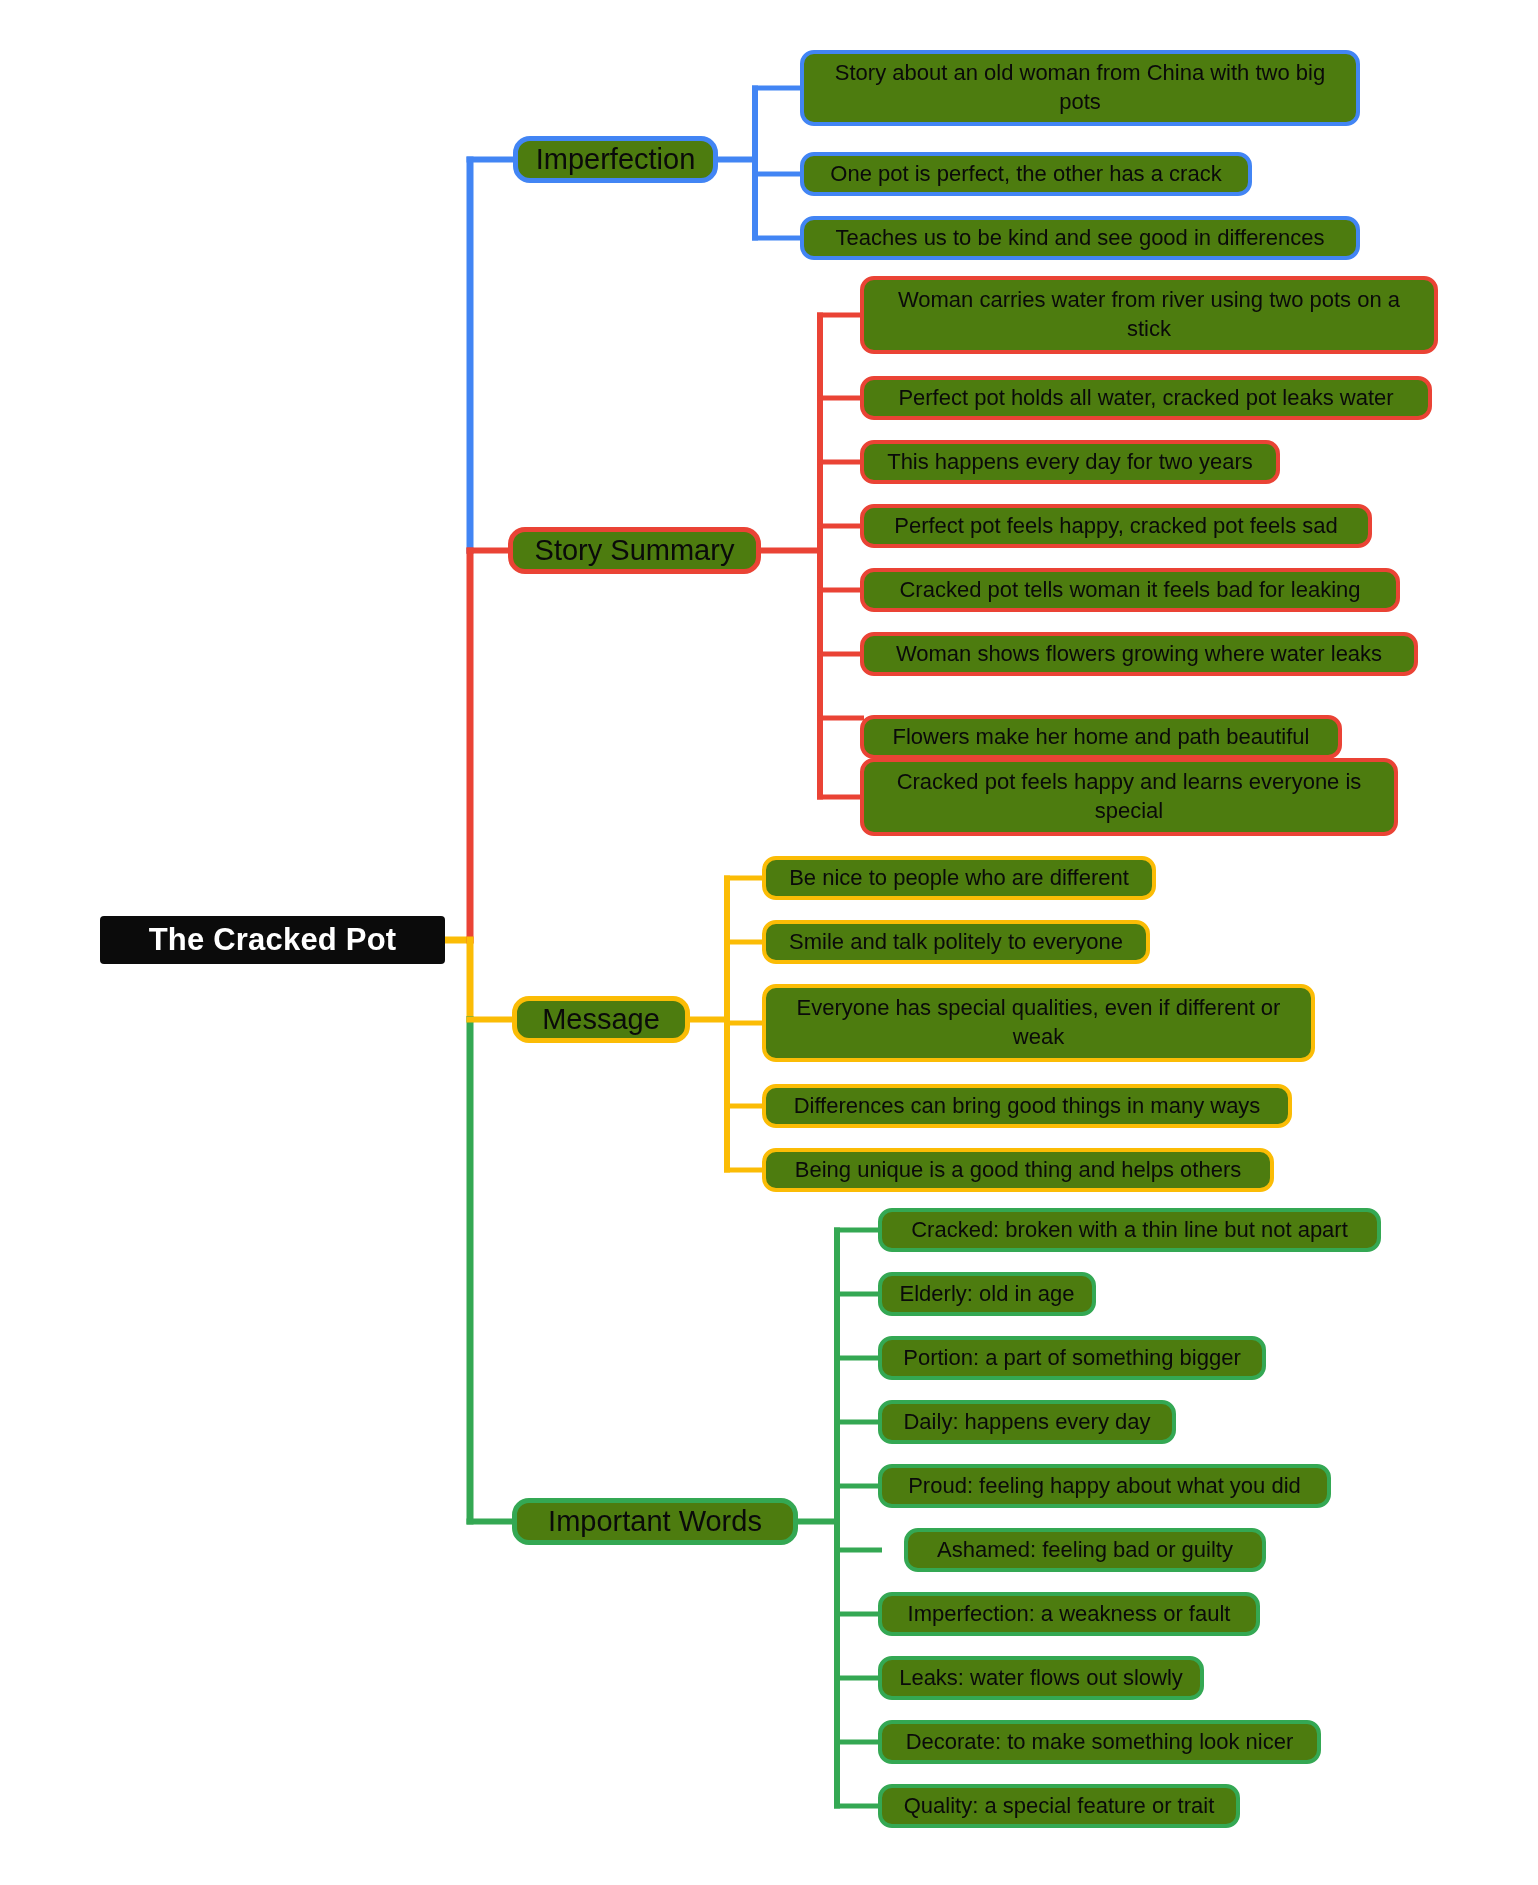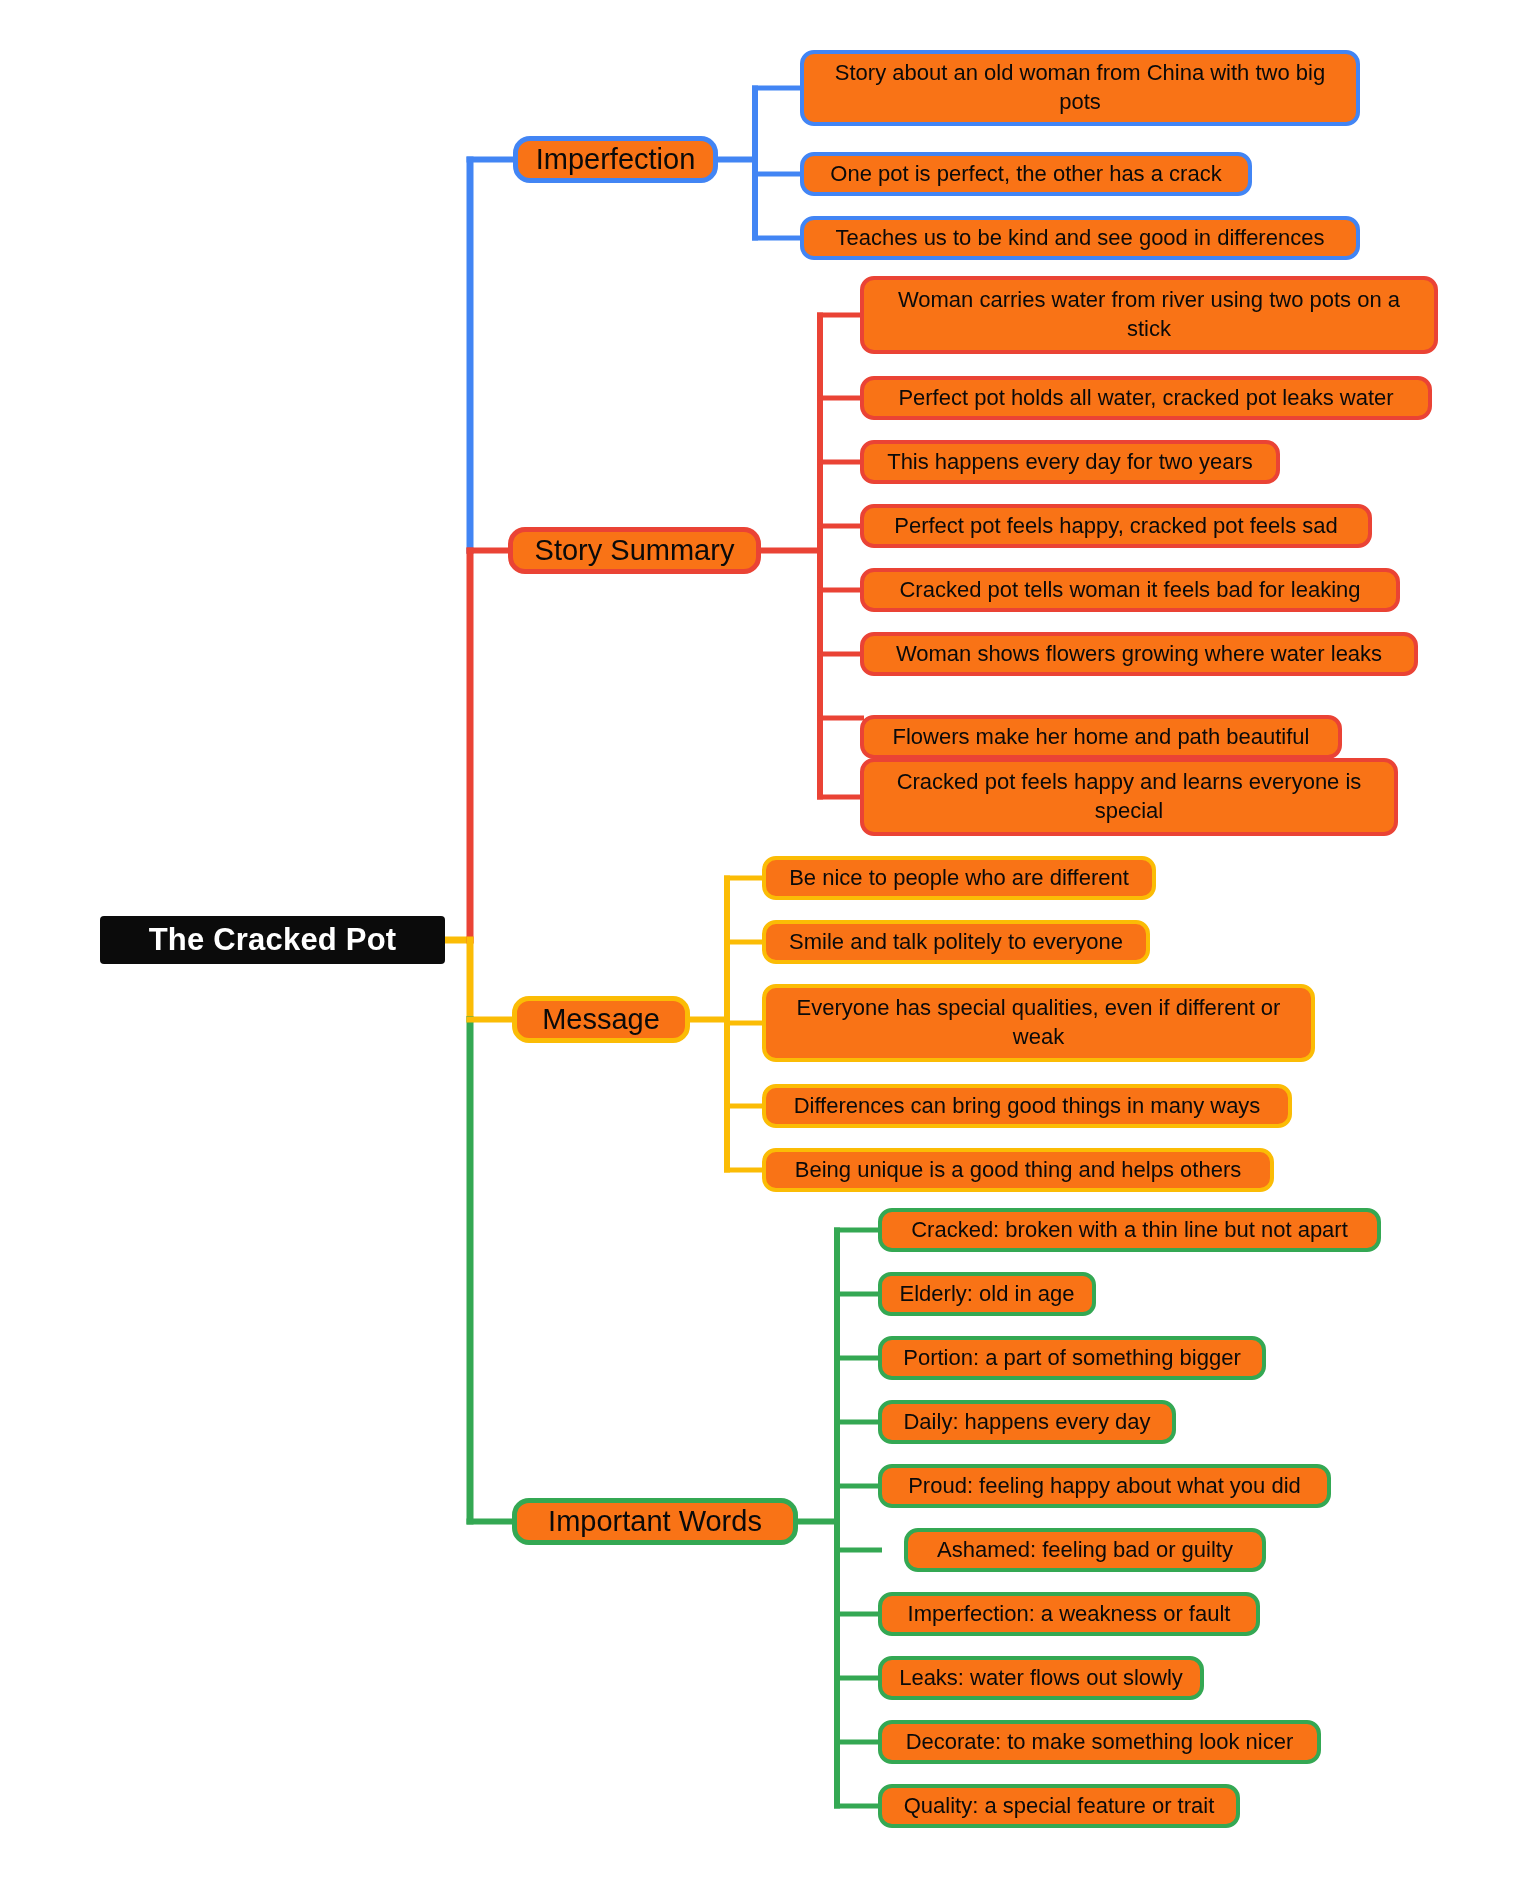--- a/index.html
+++ b/index.html
@@ -24,21 +24,21 @@
     left: 0; top: 0;
     width: 1538px; height: 1885px;
     pointer-events: none;
   }
   .node {
     position: absolute;
     display: flex;
     align-items: center;
     justify-content: center;
     text-align: center;
-    background: #f97316;
+    background: #4d7c0f;
     border-style: solid;
     color: #0a0a0a;
     line-height: 1.18;
     padding: 2px 12px;
   }
   .root-node {
     position: absolute;
     display: flex;
     align-items: center;
     justify-content: center;
@@ -148,21 +148,21 @@
       <div class="node leaf-node" style="border-color: rgb(234, 67, 53); left: 860px; top: 696px; width: 482px; height: 44px; margin-top: 19px;">Flowers make her home and path beautiful</div>
       <div class="node leaf-node two-line" style="border-color: rgb(234, 67, 53); left: 860px; top: 758px; width: 538px; height: 78px;">Cracked pot feels happy and learns everyone is special</div>
       <div class="node branch-node" style="border-color: rgb(251, 188, 5); left: 512px; top: 996px; width: 178px; height: 47px;">Message</div>
       <div class="node leaf-node" style="border-color: rgb(251, 188, 5); left: 762px; top: 856px; width: 394px; height: 44px;">Be nice to people who are different</div>
       <div class="node leaf-node" style="border-color: rgb(251, 188, 5); left: 762px; top: 920px; width: 388px; height: 44px;">Smile and talk politely to everyone</div>
       <div class="node leaf-node two-line" style="border-color: rgb(251, 188, 5); left: 762px; top: 984px; width: 553px; height: 78px;">Everyone has special qualities, even if different or weak</div>
       <div class="node leaf-node" style="border-color: rgb(251, 188, 5); left: 762px; top: 1084px; width: 530px; height: 44px;">Differences can bring good things in many ways</div>
       <div class="node leaf-node" style="border-color: rgb(251, 188, 5); left: 762px; top: 1148px; width: 512px; height: 44px;">Being unique is a good thing and helps others</div>
       <div class="node branch-node" style="border-color: rgb(52, 168, 83); left: 512px; top: 1498px; width: 286px; height: 47px;">Important Words</div>
       <div class="node leaf-node" style="border-color: rgb(52, 168, 83); left: 878px; top: 1208px; width: 503px; height: 44px;">Cracked: broken with a thin line but not apart</div>
-      <div class="node leaf-node" style="border-color: rgb(52, 168, 83); left: 878px; top: 1272px; width: 218px; height: 44px; border-radius: 13px;">Elderly: old in age</div>
+      <div class="node leaf-node" style="border-color: rgb(52, 168, 83); left: 878px; top: 1272px; width: 218px; height: 44px;">Elderly: old in age</div>
       <div class="node leaf-node" style="border-color: rgb(52, 168, 83); left: 878px; top: 1336px; width: 388px; height: 44px;">Portion: a part of something bigger</div>
       <div class="node leaf-node" style="border-color: rgb(52, 168, 83); left: 878px; top: 1400px; width: 298px; height: 44px;">Daily: happens every day</div>
       <div class="node leaf-node" style="border-color: rgb(52, 168, 83); left: 878px; top: 1464px; width: 453px; height: 44px;">Proud: feeling happy about what you did</div>
       <div class="node leaf-node" style="border-color: rgb(52, 168, 83); left: 904px; top: 1528px; width: 362px; height: 44px;">Ashamed: feeling bad or guilty</div>
       <div class="node leaf-node" style="border-color: rgb(52, 168, 83); left: 878px; top: 1592px; width: 382px; height: 44px;">Imperfection: a weakness or fault</div>
       <div class="node leaf-node" style="border-color: rgb(52, 168, 83); left: 878px; top: 1656px; width: 326px; height: 44px;">Leaks: water flows out slowly</div>
       <div class="node leaf-node" style="border-color: rgb(52, 168, 83); left: 878px; top: 1720px; width: 443px; height: 44px;">Decorate: to make something look nicer</div>
       <div class="node leaf-node" style="border-color: rgb(52, 168, 83); left: 878px; top: 1784px; width: 362px; height: 44px;">Quality: a special feature or trait</div>
     </div>
 

